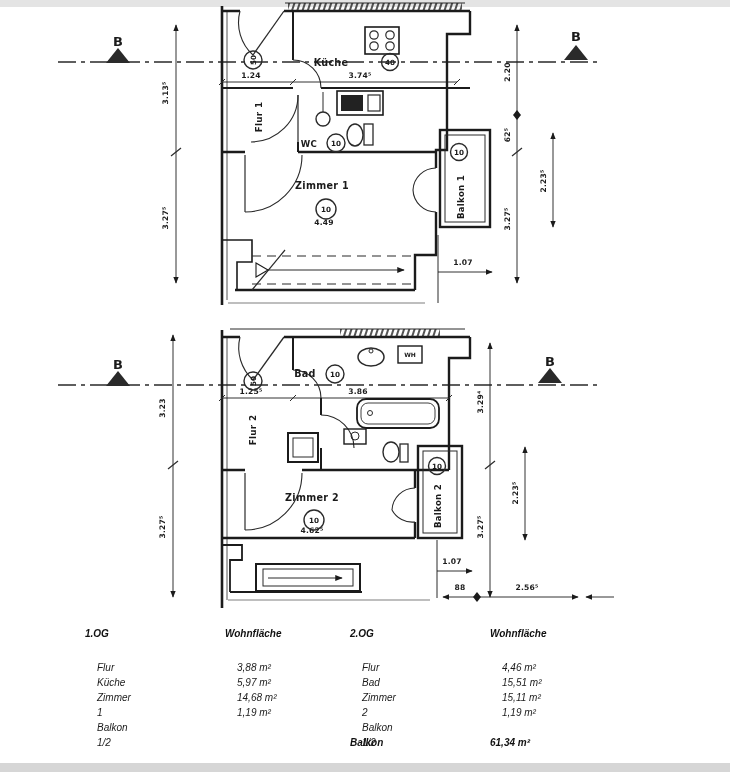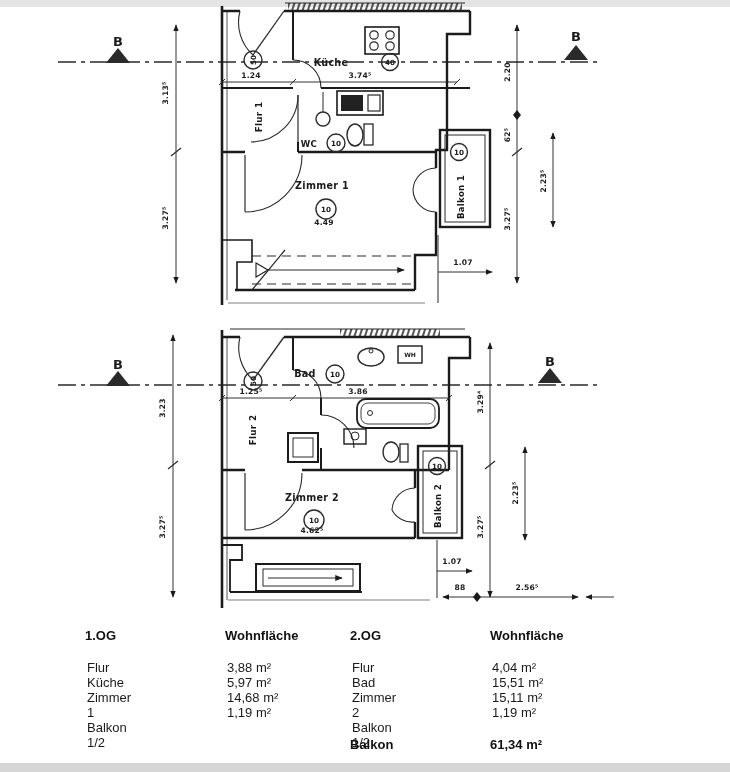--- a/index.html
+++ b/index.html
@@ -14,24 +14,24 @@
   .room{font-size:9.6px;font-weight:bold;letter-spacing:.3px;}
   .circ-num{font-size:7.2px;font-weight:bold;}
   .bmark{font-size:13px;font-weight:bold;}
   .tiny{font-size:6px;font-weight:bold;}
   .wall{stroke:#1b1b1b;fill:none;}
   .thin{stroke:#2a2a2a;fill:none;}
   .dimline{stroke:#1b1b1b;fill:none;stroke-width:.9;}
   .ground{stroke:#a8a8a8;stroke-width:1.3;}
   
   #area-table{position:absolute;left:85px;top:628px;width:560px;height:130px;
-              font-family:"Liberation Sans",sans-serif;font-size:13px;color:#1a1a1a;}
+              font-family:"Liberation Sans",sans-serif;font-size:10px;color:#1a1a1a;font-style:italic;}
   .col{position:absolute;top:0;}
   .col .th{font-weight:bold;color:#111;}
-  .col .rows{position:absolute;top:32px;left:2px;}
+  .col .rows{position:absolute;top:32px;left:12px;}
   .col .rows div{line-height:15px;}
   .col .sum{position:absolute;top:109px;left:0;font-weight:bold;color:#111;}
   #col-1{left:0;} #col-2{left:140px;} #col-3{left:265px;} #col-4{left:405px;}
 </style>
 </head>
 <body>
 
 <div id="page">
   <div id="top-strip" class="edge-strip"></div>
   <div id="bottom-strip" class="edge-strip"></div>
@@ -291,21 +291,21 @@
         <div>Flur</div>
         <div>Bad</div>
         <div>Zimmer 2</div>
         <div>Balkon 1/2</div>
       </div>
       <div class="sum">Balkon</div>
     </div>
     <div id="col-4" class="col">
       <div class="th">Wohnfläche</div>
       <div class="rows">
-        <div>4,04 m²</div>
+        <div>4,46 m²</div>
         <div>15,51 m²</div>
         <div>15,11 m²</div>
         <div>1,19 m²</div>
       </div>
       <div class="sum">61,34 m²</div>
     </div>
   </div>
 </div>
 
 </body></html>

